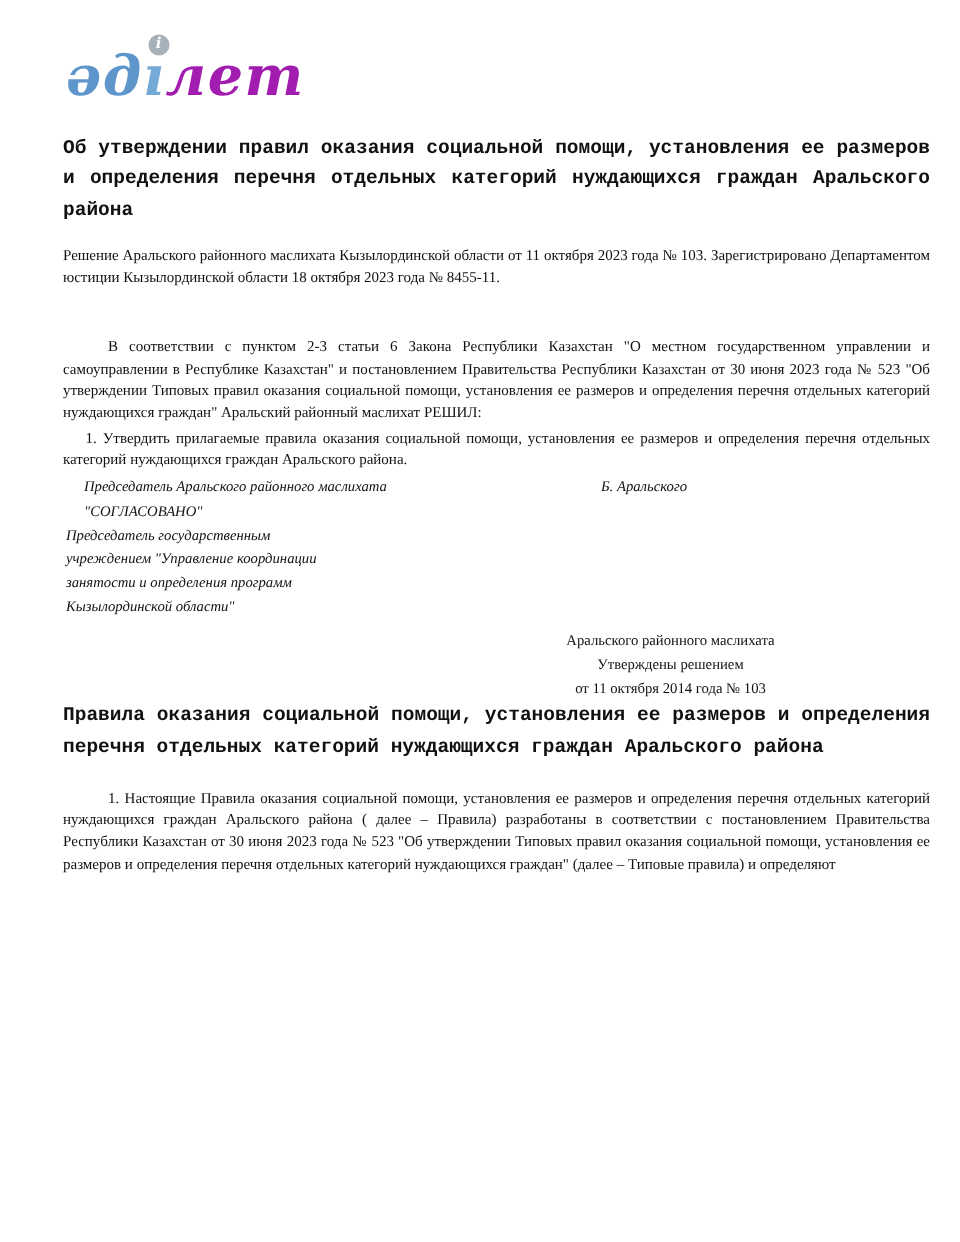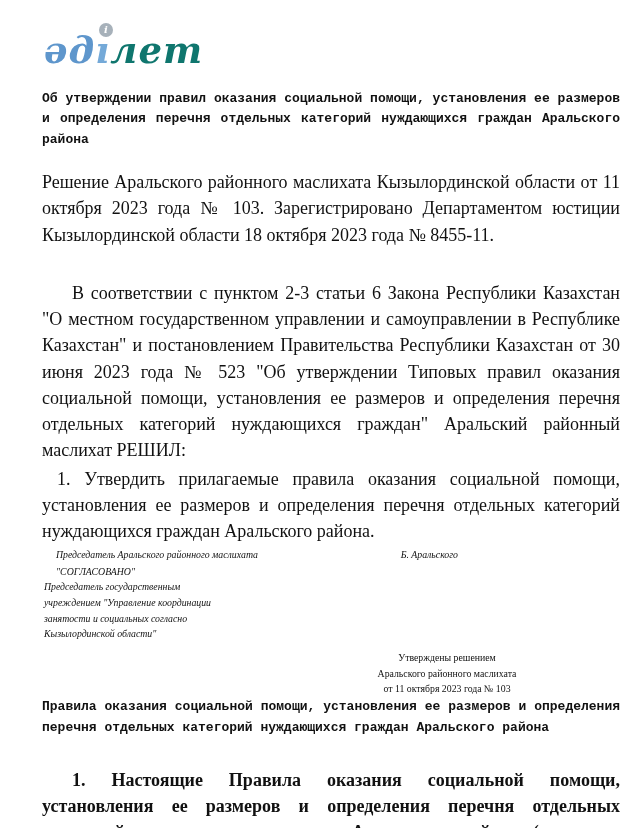--- a/index.html
+++ b/index.html
@@ -18,21 +18,21 @@
     font-family: "DejaVu Serif", serif;
     font-style: italic;
     font-weight: bold;
     font-size: 37px;
     letter-spacing: 1px;
     color: #5e96cc;
     margin: 4px 0 18px 2px;
     line-height: 1.1;
     user-select: none;
   }
-  .logo .logo-right { color: #0f766e; }
+  .logo .logo-right { color: #a21caf; }
   .logo-iwrap { position: relative; display: inline-block; color: #74a9d8; }
   .logo-dot {
     position: absolute;
     top: -7px; left: 4px;
     width: 14px; height: 14px;
     background: #a7b1ba;
     border-radius: 50%;
     color: #ffffff;
     font-size: 10px;
     line-height: 14px;
@@ -44,21 +44,21 @@
   
   .doc-title, .rules-title, .chapter-title {
     font-weight: bold;
     font-size: 13px;
     line-height: 1.6;
     text-align: justify;
     font-family: Liberation Mono, monospace;
   }
   .doc-title { margin-bottom: 13px; }
   .meta, .para {
-    font-size: 18px;
+    font-size: 10px;
     line-height: 1.46;
     text-align: justify;
   }
   .meta { margin-bottom: 7px; }
   .para { margin: 0; }
   .indent-lg { text-indent: 30px; margin-top: 32px; }
   .indent-sm { text-indent: 15px; }
   .indent-xl { text-indent: 43px; }
   .gap-sm { margin-top: 2px; }
 
@@ -83,21 +83,21 @@
   .approved {
     width: 250px;
     margin: 8px 48px 0 auto;
     text-align: center;
     font-size: 9.8px;
     line-height: 1.6;
   }
 
   .rules-title { }
   .chapter-title { margin-top: 16px; text-align: left; }
-  .chapter-para { margin-top: 28px; font-weight: bold; }
+  .chapter-para { margin-top: 17px; }
 </style>
 </head>
 <body>
 
 <div class="page">
 
   <div class="logo">
     <span>әд</span><span class="logo-iwrap"><span class="logo-dot"><span>i</span></span><span>ı</span></span><span class="logo-right">лет</span>
   </div>
 
@@ -110,28 +110,28 @@
 
   <div class="sig-row">
     <span>Председатель Аральского районного маслихата</span>
     <span class="sig-name">Б. Аральского</span>
   </div>
 
   <div class="agreed">
     <div class="first">"СОГЛАСОВАНО"</div>
     <div>Председатель государственным</div>
     <div>учреждением "Управление координации</div>
-    <div>занятости и социальных согласно</div>
+    <div>занятости и определения программ</div>
     <div>Кызылординской области"</div>
   </div>
 
   <div class="approved">
+    <div>Аральского районного маслихата</div>
     <div>Утверждены решением</div>
-    <div>Аральского районного маслихата</div>
-    <div>от 11 октября 2023 года № 103</div>
+    <div>от 11 октября 2014 года № 103</div>
   </div>
 
   <div class="rules-title">Правила оказания социальной помощи, установления ее размеров и определения перечня отдельных категорий нуждающихся граждан Аральского района</div>
 
 
   <p class="para indent-lg chapter-para">1. Настоящие Правила оказания социальной помощи, установления ее размеров и определения перечня отдельных категорий нуждающихся граждан Аральского района ( далее – Правила) разработаны в соответствии с постановлением Правительства Республики Казахстан от 30 июня 2023 года № 523 "Об утверждении Типовых правил оказания социальной помощи, установления ее размеров и определения перечня отдельных категорий нуждающихся граждан" (далее – Типовые правила) и определяют</p>
 
 </div>
 
 </body></html>

